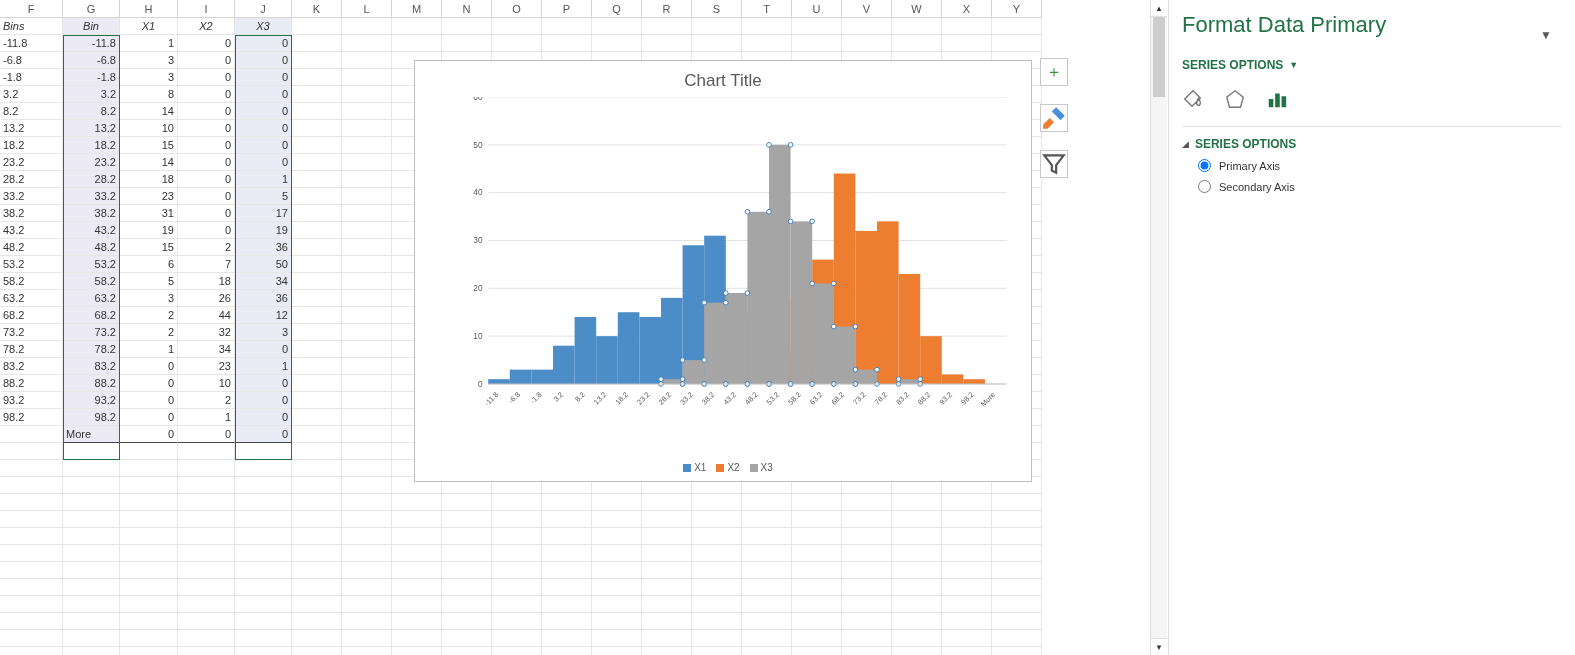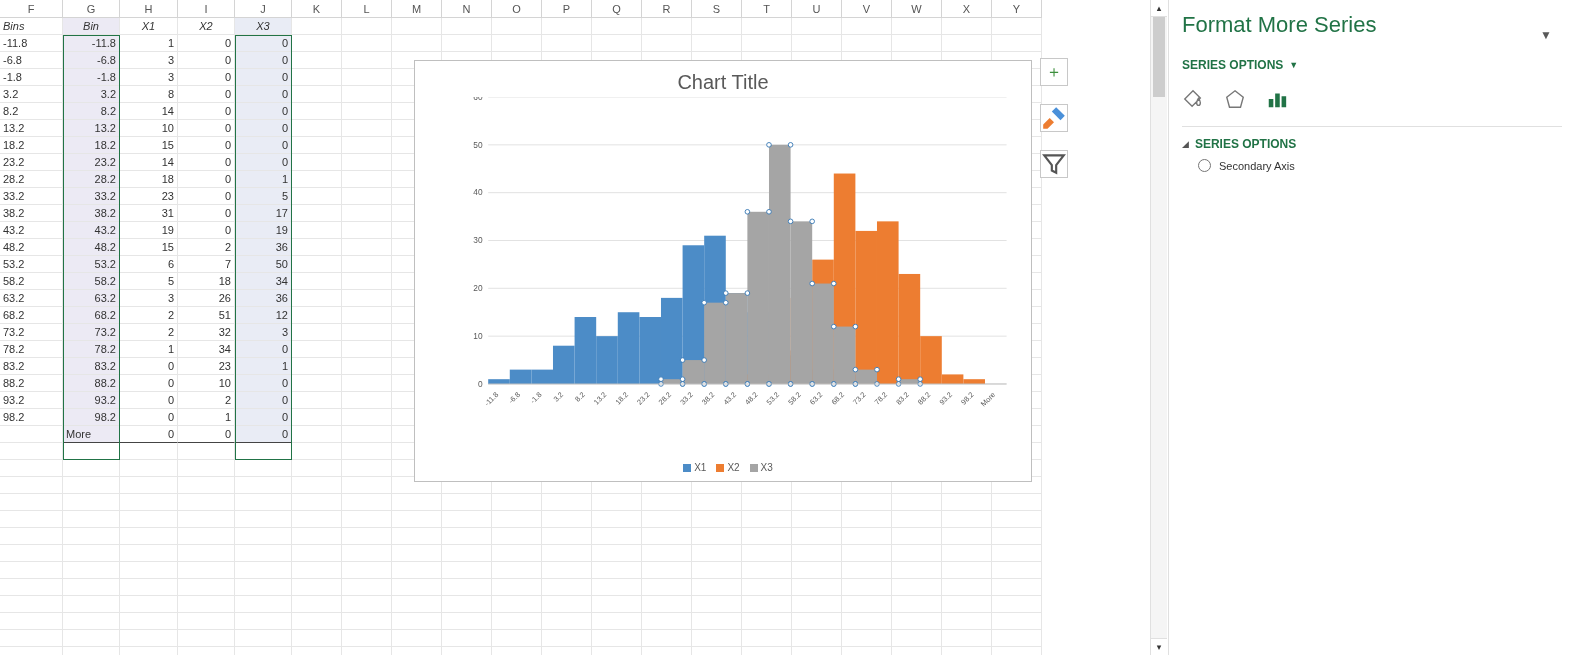--- a/index.html
+++ b/index.html
@@ -15,21 +15,21 @@
   .cell.hdr { font-style:italic; font-weight:500; justify-content:center; }
   .cell.left { justify-content:flex-start; }
   .cell.sel-g { background:#eceaf4; }
   .cell.sel-j { background:#e9ecf5; }
   .cell.more-row { border-bottom:1px solid #444; }
   .sel-border-g { position:absolute; left:63px; top:35px; width:57px; height:425px; border:1.5px solid #217346; pointer-events:none; }
   .sel-border-j { position:absolute; left:235px; top:35px; width:57px; height:425px; border:1.5px solid #217346; pointer-events:none; }
 
   
   .chart-box { position:absolute; left:414px; top:60px; width:618px; height:422px; background:#fff; border:1px solid #bfbfbf; }
-  .chart-title { text-align:center; font-size:20px; color:#595959; margin-top:10px; }
+  .chart-title { text-align:center; font-size:17px; color:#595959; margin-top:10px; }
   .chart-side-btns { position:absolute; left:1040px; top:58px; display:flex; flex-direction:column; gap:18px; }
   .csb { width:28px; height:28px; border:1px solid #c8c8c8; background:#fff; display:flex; align-items:center; justify-content:center; font-size:16px; color:#3c8f3c; cursor:pointer; }
   .csb.brush { color:#2a7ab0; }
   .csb.filter { color:#555; }
   .legend { position:absolute; bottom:8px; left:0; right:0; text-align:center; font-size:10px; color:#595959; }
   .legend .sw { display:inline-block; width:8px; height:8px; margin:0 3px 0 10px; vertical-align:middle; }
 
   
   .pane-sep { position:absolute; left:1168px; top:0; width:8px; height:655px; border-left:1px solid #e0e0e0; }
   .task-pane { position:absolute; left:1182px; top:12px; width:380px; }
@@ -460,21 +460,21 @@
         <div class="cell" style="width: 50px;"></div>
         <div class="cell" style="width: 50px;"></div>
         <div class="cell" style="width: 50px;"></div>
         <div class="cell" style="width: 50px;"></div>
         <div class="cell" style="width: 50px;"></div>
       </div>
       <div class="row">
         <div class="cell left" style="width: 63px;">68.2</div>
         <div class="cell sel-g" style="width: 57px;">68.2</div>
         <div class="cell" style="width: 58px;">2</div>
-        <div class="cell" style="width: 57px;">51</div>
+        <div class="cell" style="width: 57px;">44</div>
         <div class="cell sel-j" style="width: 57px;">12</div>
         <div class="cell" style="width: 50px;"></div>
         <div class="cell" style="width: 50px;"></div>
         <div class="cell" style="width: 50px;"></div>
         <div class="cell" style="width: 50px;"></div>
         <div class="cell" style="width: 50px;"></div>
         <div class="cell" style="width: 50px;"></div>
         <div class="cell" style="width: 50px;"></div>
         <div class="cell" style="width: 50px;"></div>
         <div class="cell" style="width: 50px;"></div>
@@ -1080,21 +1080,21 @@
 
 <div class="vscroll">
   <div class="up">▴</div>
   <div class="thumb"></div>
   <div class="dn">▾</div>
 </div>
 
 <div class="pane-sep"></div>
 
 <div class="task-pane">
-  <div class="tp-title">Format More Series</div>
+  <div class="tp-title">Format Data Primary</div>
   <div class="tp-drop">▼</div>
   <div class="tp-sub">
     <span>SERIES OPTIONS</span>
     <span class="caret">▼</span>
   </div>
   <div class="tp-icons">
     <span>
       <svg viewBox="0 0 24 24">
           <path fill="none" stroke="#777" stroke-width="1.5" d="M12 3l8 8-9 9-8-8zM20 16c0 2-1 3-2 3s-2-1-2-3 2-5 2-5 2 3 2 5z"></path>
         </svg>
@@ -1111,18 +1111,22 @@
           <rect fill="#217346" x="17" y="9" width="5" height="12"></rect>
         </svg>
     </span>
   </div>
   <hr class="tp-hr">
   <div style="display:flex; align-items:center; gap:6px;">
     <span style="font-size:9px;color:#555;">◢</span>
     <span class="tp-section-title">SERIES OPTIONS</span>
   </div>
   <label class="radio-row">
+    <input type="radio" name="axis" checked="" style="">
+    <span>Primary Axis</span>
+  </label>
+  <label class="radio-row">
     <input type="radio" name="axis" style="">
     <span>Secondary Axis</span>
   </label>
 
 
 </div>
 
 </body></html>

